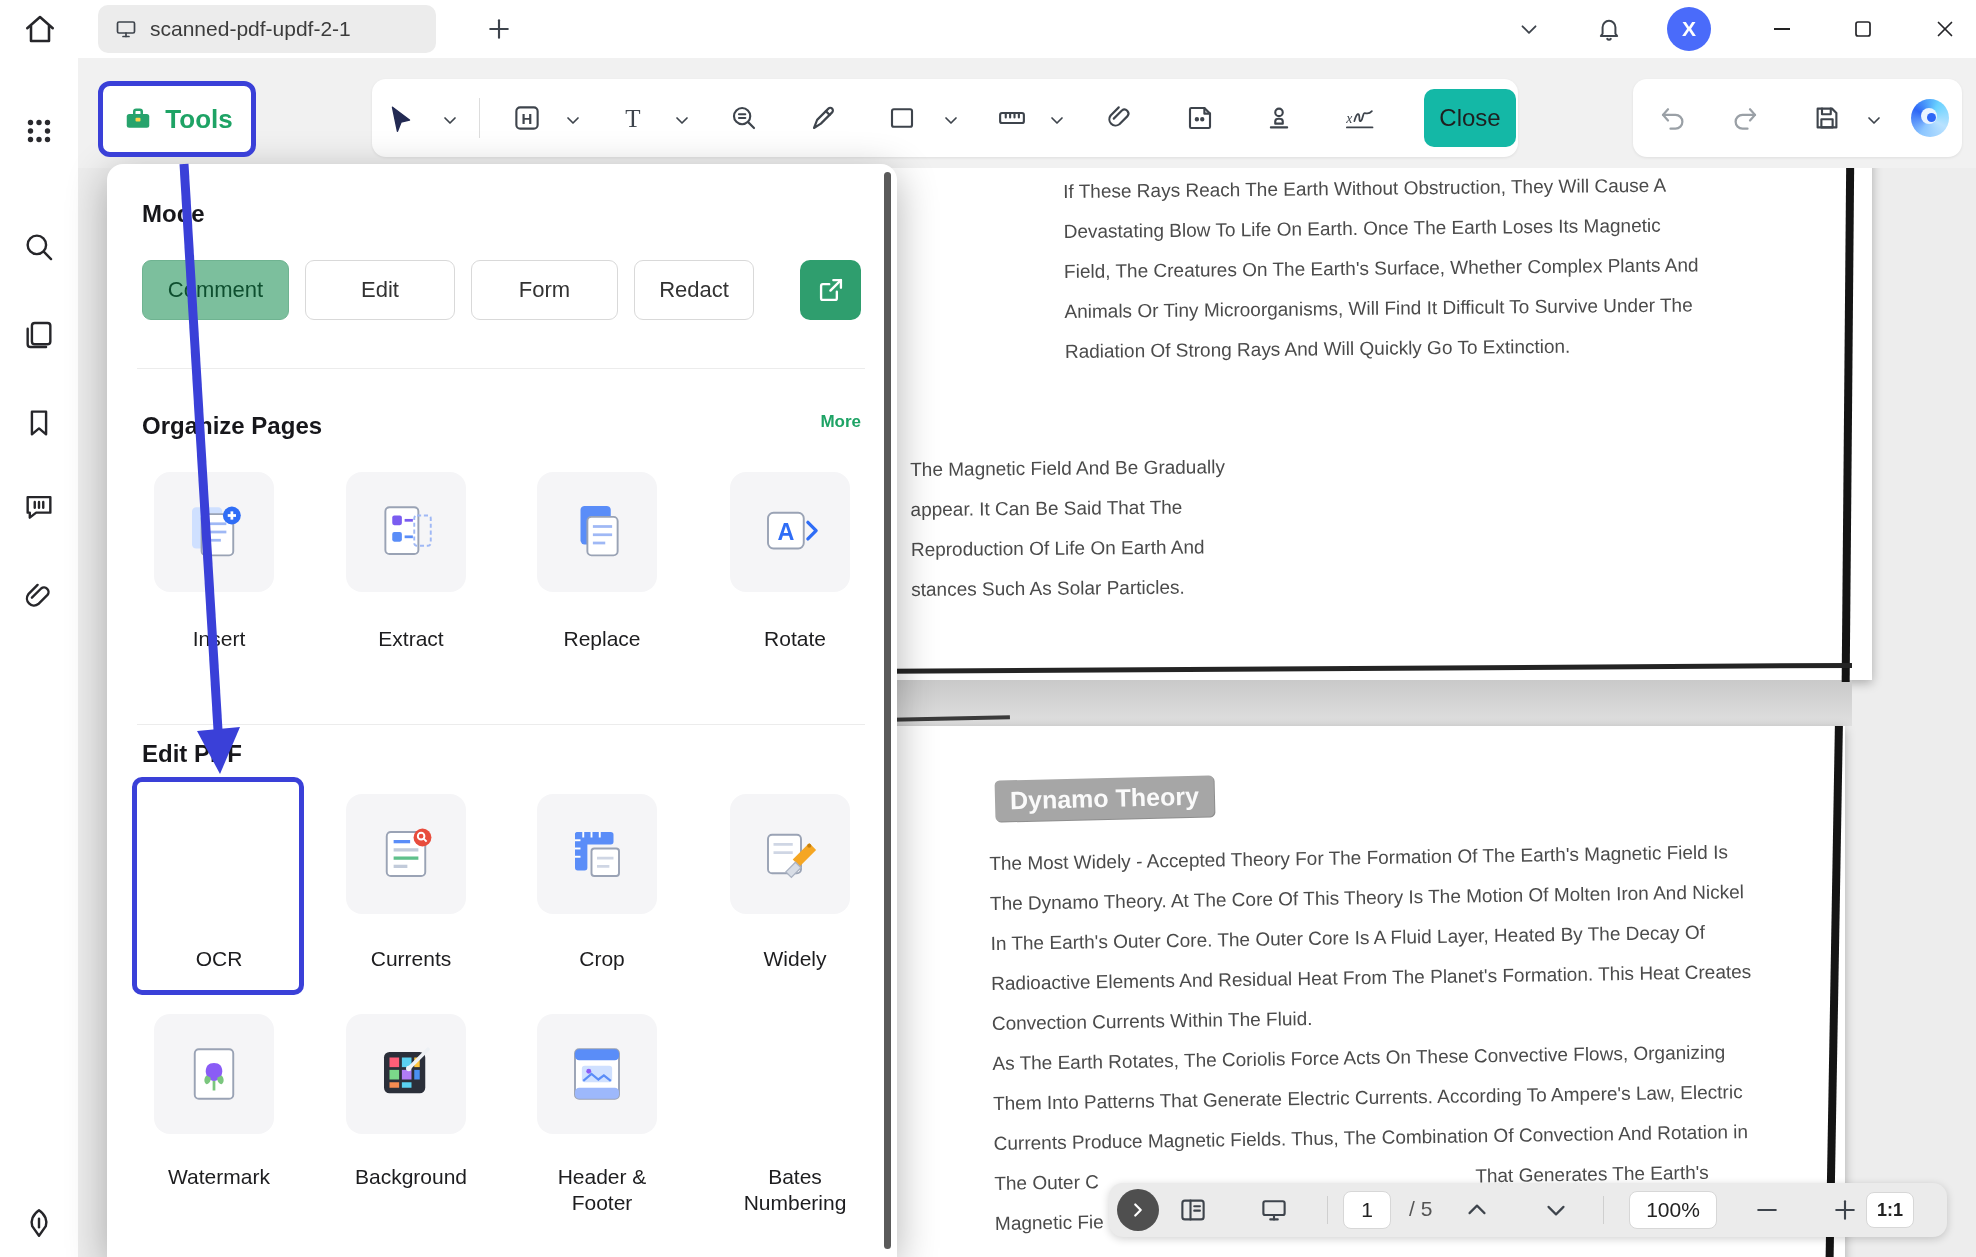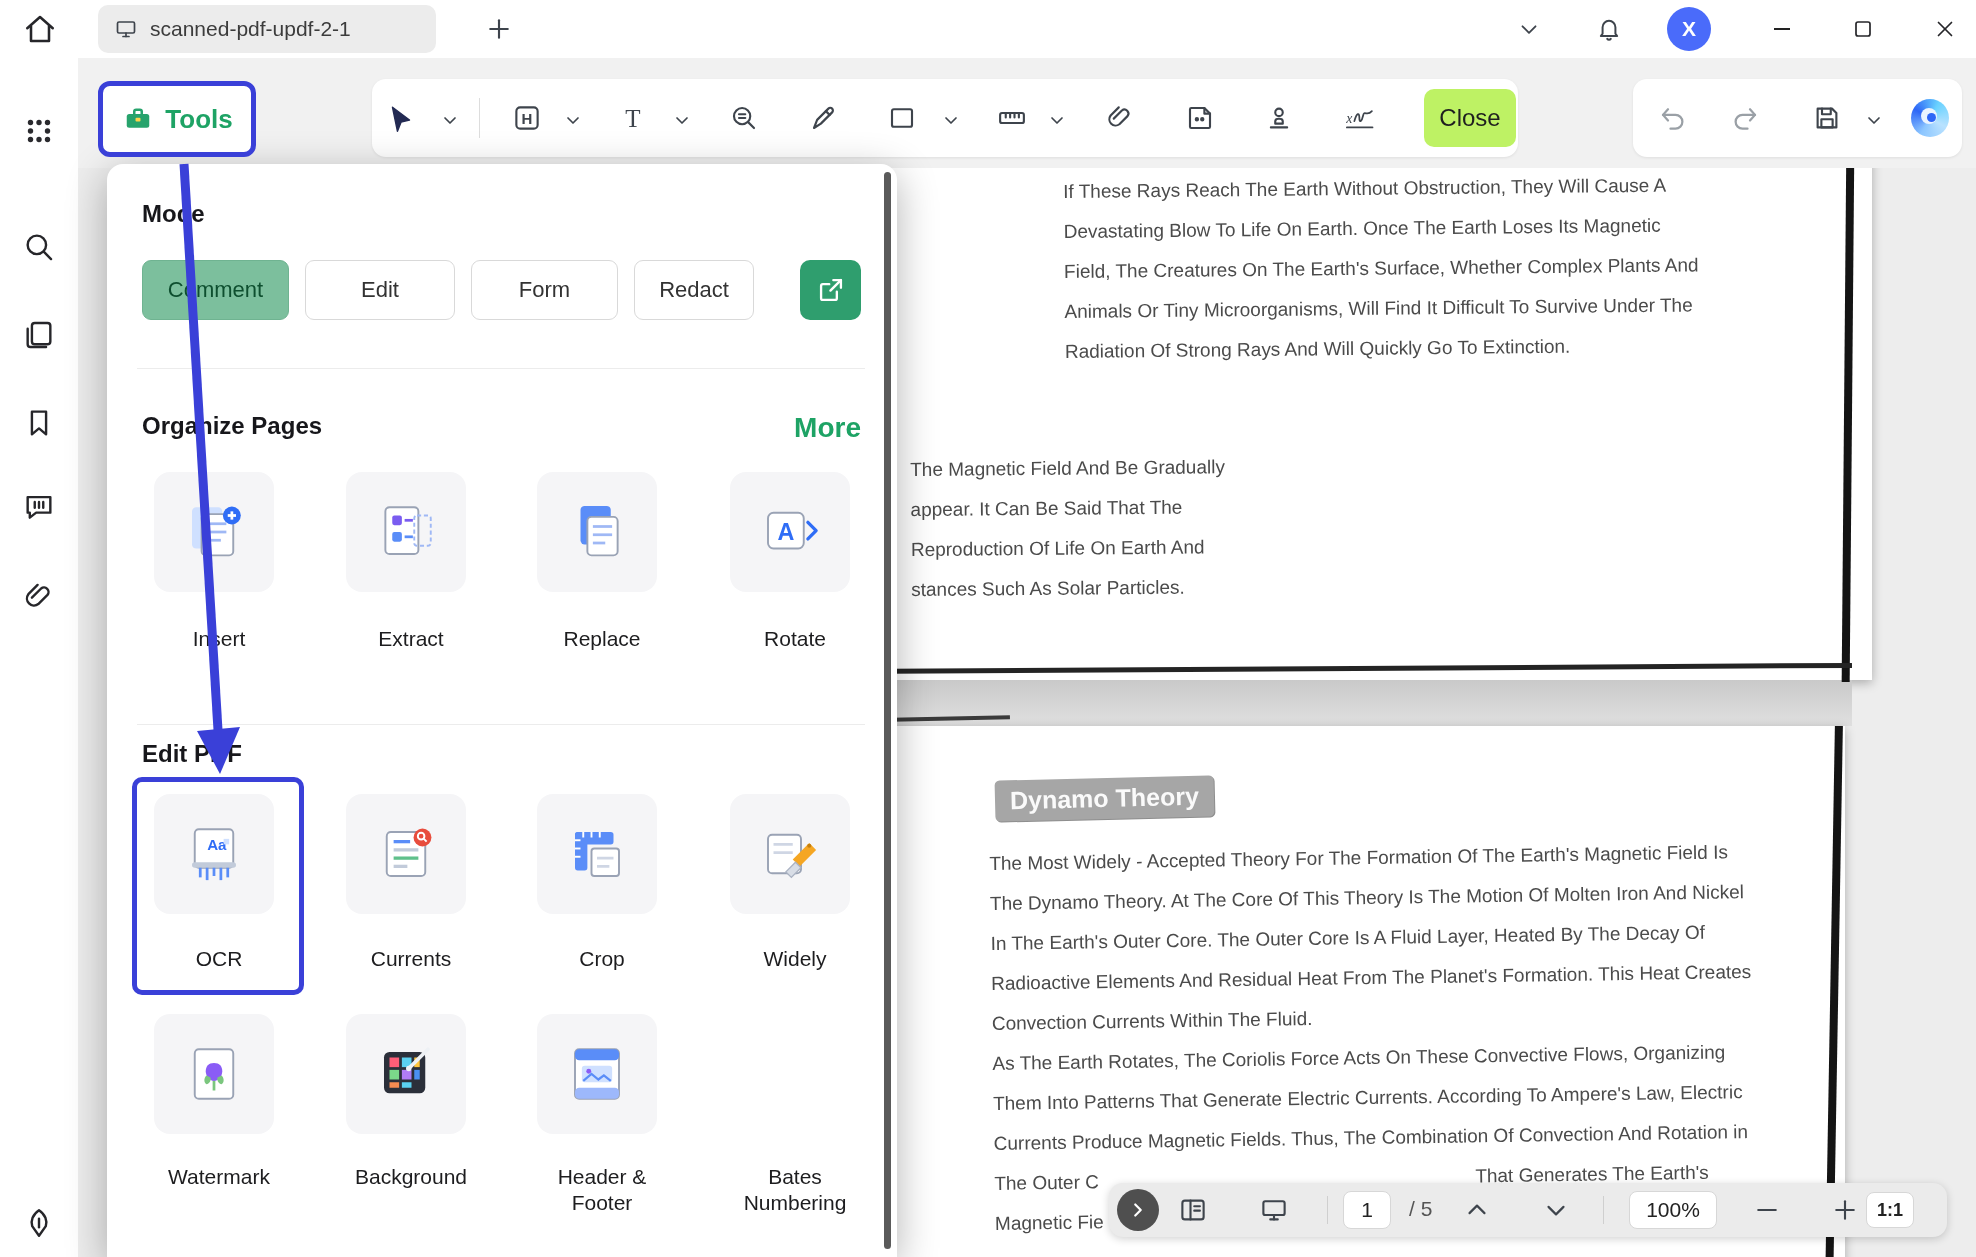--- a/index.html
+++ b/index.html
@@ -21,42 +21,42 @@
 
   
   .toolstrip { position:absolute; left:78px; top:58px; width:1898px; height:110px; background:#f1f1f1; z-index:10; }
   .pill { position:absolute; top:21px; height:78px; background:#ffffff; border-radius:14px; box-shadow:0 1px 3px rgba(0,0,0,.08); }
   .tools-btn { position:absolute; left:98px; top:81px; width:158px; height:76px; background:#fff;
     border:5px solid #3a40d8; border-radius:12px; display:flex; align-items:center; justify-content:center; gap:10px; z-index:35; }
   .tools-label { color:#1ea365; font-size:26px; font-weight:bold; }
   .tb-ic { position:absolute; top:24px; width:30px; height:30px; }
   .chev { position:absolute; top:33px; width:16px; height:12px; }
   .vdiv { position:absolute; top:19px; width:1px; height:40px; background:#ddd; }
-  .close-btn { position:absolute; left:1052px; top:10px; width:92px; height:58px; background:#bef264;
+  .close-btn { position:absolute; left:1052px; top:10px; width:92px; height:58px; background:#14b8a6;
     border-radius:10px; border:none; font-size:24px; color:#1f1f1f; font-family:"Liberation Sans",sans-serif; }
 
   
   .doc-layer { position:absolute; left:78px; top:58px; width:1898px; height:1199px; background:#ededed; z-index:1; overflow:hidden; }
   .page { position:absolute; background:#fff; box-shadow:0 3px 10px rgba(0,0,0,.28); }
   .scan-edge { position:absolute; background:#141414; z-index:3; }
   .docline { white-space:nowrap; height:40px; line-height:40px; font-size:19px; color:#4b4b4b; }
   .gapband { position:absolute; background:linear-gradient(#c9c9c9,#e0e0e0); }
 
   
   .panel { position:absolute; left:107px; top:164px; width:790px; bottom:0; background:#fff;
     border-radius:16px 16px 0 0; box-shadow:0 10px 40px rgba(0,0,0,.30); z-index:30; }
   .panel-scrollbar { position:absolute; right:6px; top:8px; bottom:8px; width:7px; background:#5a5a5a; border-radius:4px; }
   .sec-title { position:absolute; left:35px; font-size:24px; font-weight:600; color:#17171b; }
   .mode-btn { position:absolute; top:96px; height:60px; border-radius:9px; border:1px solid #d9d9d9; background:#fff;
     font-size:22px; color:#333; font-family:"Liberation Sans",sans-serif; }
   .mode-btn.active { background:#7cbf9d; border-color:#6fb391; color:#0e4f2f; }
   .green-sq { position:absolute; left:693px; top:96px; width:61px; height:60px; background:#2f9e6e; border:none; border-radius:10px;
     display:flex; align-items:center; justify-content:center; }
   .hline { position:absolute; left:30px; width:728px; height:1px; background:#ececec; }
-  .more-link { position:absolute; right:36px; font-size:28px; font-weight:600; color:#1ea365; }
+  .more-link { position:absolute; right:36px; font-size:17px; font-weight:600; color:#1ea365; }
   .tile { position:absolute; width:120px; height:120px; background:#f5f5f7; border-radius:16px;
     display:flex; align-items:center; justify-content:center; }
   .tile-label { position:absolute; width:160px; text-align:center; font-size:21px; color:#1d1d1f; line-height:26px; }
   .ocr-box { position:absolute; left:25px; top:613px; width:172px; height:218px; border:5px solid #3a40d8; border-radius:10px; z-index:5; }
 
   
   .statusbar { position:absolute; left:1109px; top:1183px; width:838px; height:54px; background:#ebebeb;
     border-radius:14px; box-shadow:0 2px 8px rgba(0,0,0,.18); z-index:50; }
   .sb-circle { position:absolute; left:8px; top:6px; width:42px; height:42px; border-radius:50%; background:#4f4f4f;
     display:flex; align-items:center; justify-content:center; }
@@ -434,33 +434,20 @@
     </svg>
   </div>
   <div class="tile-label" style="left:32px;  top:462px;">Insert</div>
   <div class="tile-label" style="left:224px; top:462px;">Extract</div>
   <div class="tile-label" style="left:415px; top:462px;">Replace</div>
   <div class="tile-label" style="left:608px; top:462px;">Rotate</div>
 
   <div class="hline" style="top:560px;"></div>
   <div class="sec-title" style="top:576px;">Edit PDF</div>
 
-  <div class="tile" style="left:47px; top:630px;">
-    <svg viewBox="0 0 48 48" style="width:66px;height:66px;">
-      <rect x="10" y="6" width="28" height="28" rx="3" fill="#fff" stroke="#9aa3b5" stroke-width="1.4"></rect>
-      <text x="19" y="21" font-size="11" fill="#2f6df6" font-family="Liberation Sans, sans-serif" font-weight="bold">Aa</text>
-      <rect x="31" y="13" width="4" height="4" fill="#cfe0ff"></rect>
-      <rect x="8" y="30" width="32" height="4" rx="2" fill="#c2cbda"></rect>
-      <line x1="14" y1="34" x2="14" y2="41" stroke="#5a8df8" stroke-width="2"></line>
-      <line x1="19" y1="34" x2="19" y2="43" stroke="#5a8df8" stroke-width="2"></line>
-      <line x1="24" y1="34" x2="24" y2="40" stroke="#5a8df8" stroke-width="2"></line>
-      <line x1="29" y1="34" x2="29" y2="43" stroke="#5a8df8" stroke-width="2"></line>
-      <line x1="34" y1="34" x2="34" y2="41" stroke="#5a8df8" stroke-width="2"></line>
-    </svg>
-  </div>
   <div class="tile" style="left:239px; top:630px;">
     <svg viewBox="0 0 48 48" style="width:66px;height:66px;">
       <rect x="10" y="8" width="28" height="32" rx="3" fill="#fff" stroke="#9aa3b5" stroke-width="1.4"></rect>
       <line x1="15" y1="15" x2="27" y2="15" stroke="#5a8df8" stroke-width="2.4"></line>
       <line x1="15" y1="21" x2="33" y2="21" stroke="#c2cbda" stroke-width="2.4"></line>
       <line x1="15" y1="27" x2="33" y2="27" stroke="#5fc08b" stroke-width="2.4"></line>
       <line x1="15" y1="33" x2="25" y2="33" stroke="#c2cbda" stroke-width="2.4"></line>
       <circle cx="36" cy="12" r="6.5" fill="#e84d3d"></circle>
       <circle cx="35" cy="11" r="2.4" fill="none" stroke="#fff" stroke-width="1.4"></circle>
       <line x1="36.8" y1="12.8" x2="39" y2="15" stroke="#fff" stroke-width="1.4"></line>

